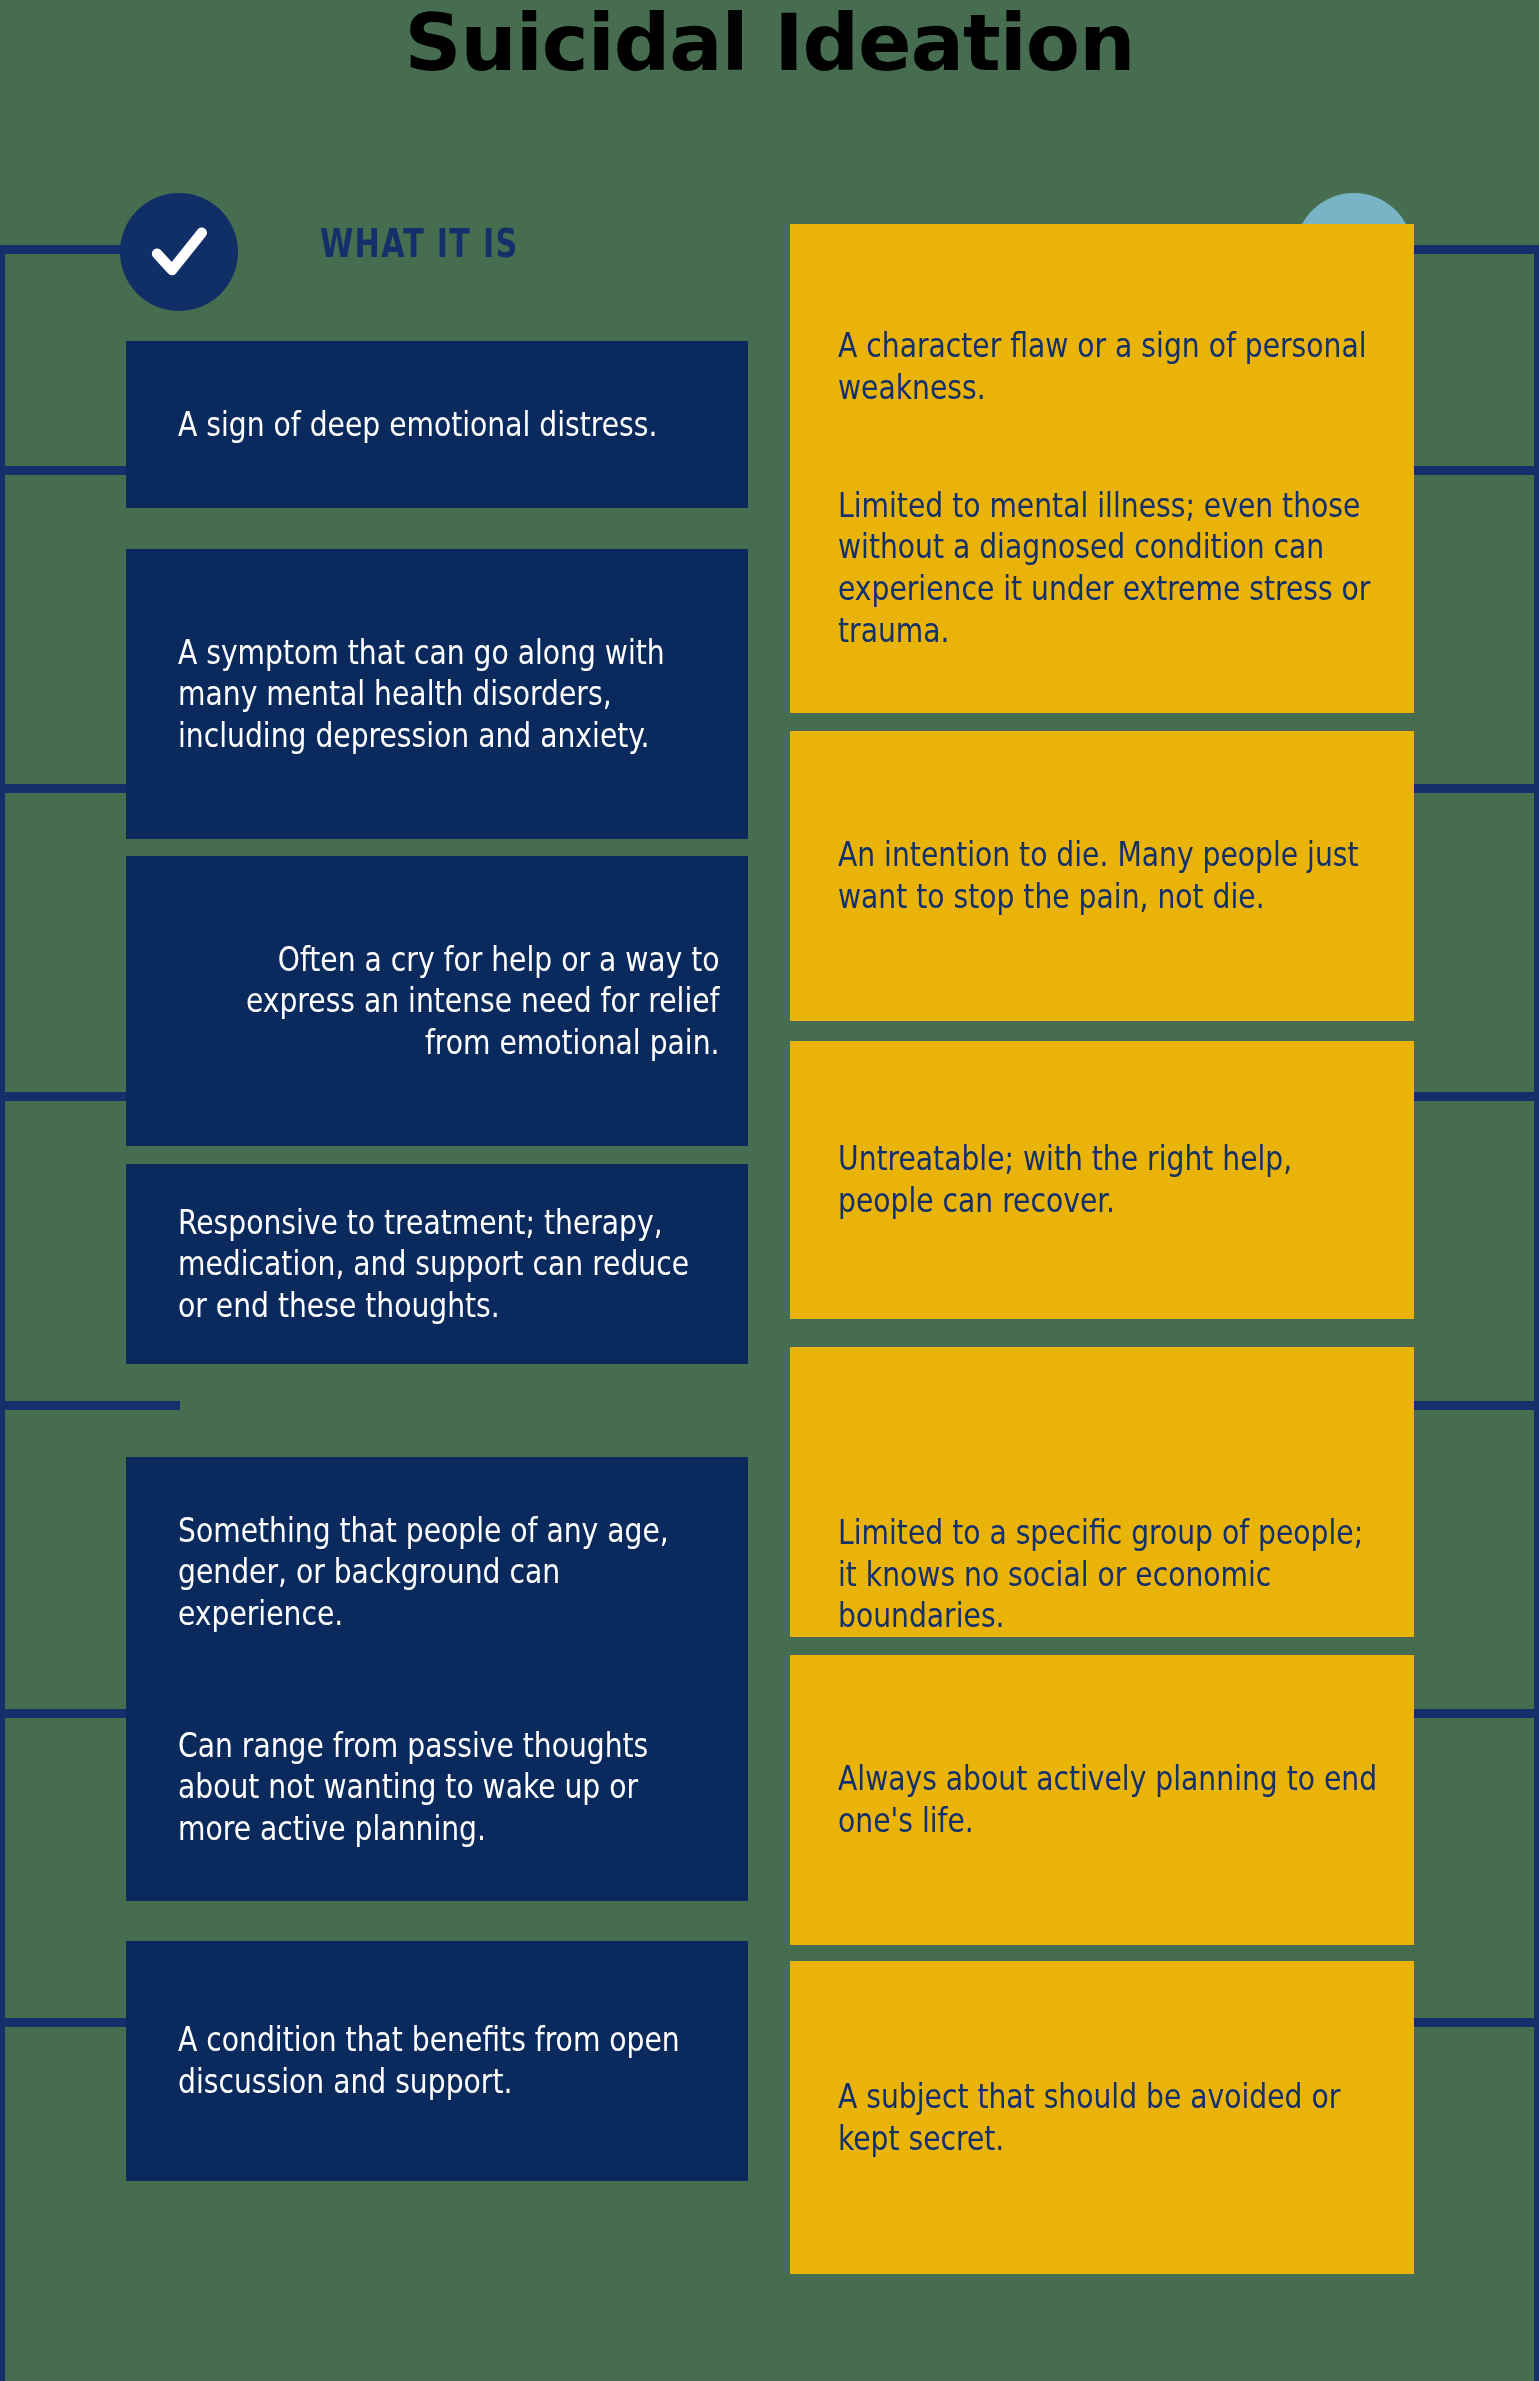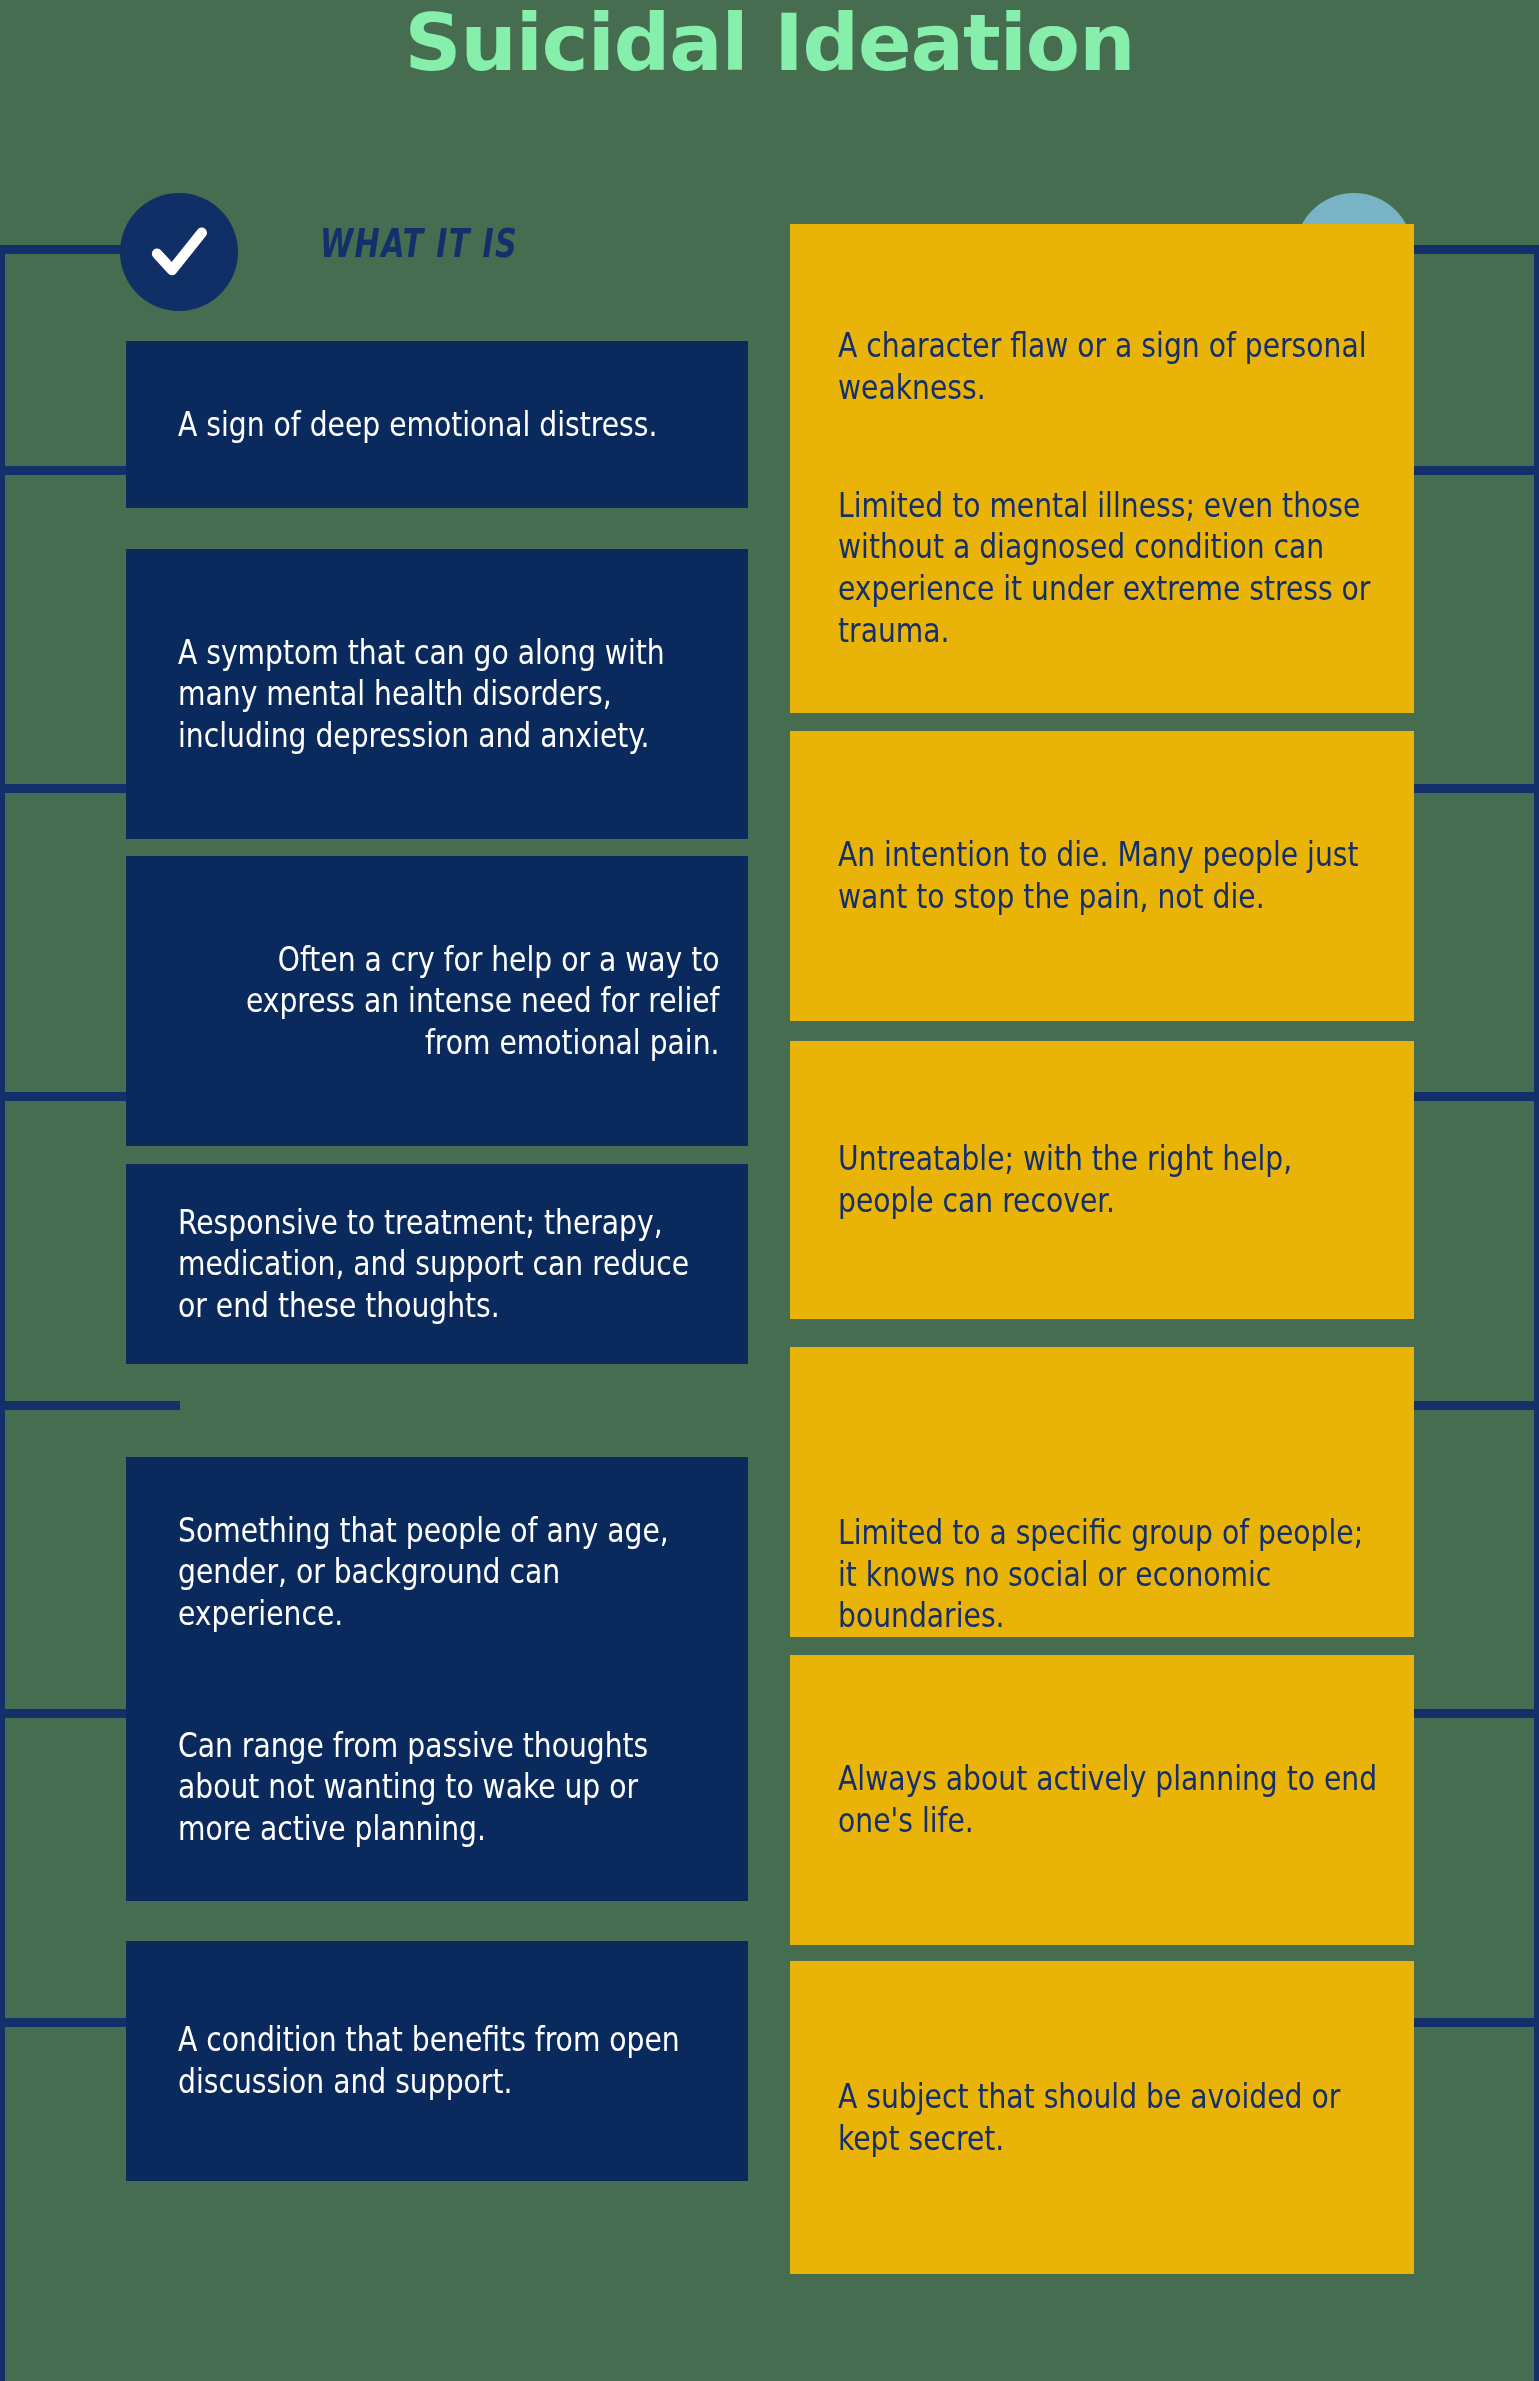--- a/index.html
+++ b/index.html
@@ -12,21 +12,21 @@
 
   body {
     background: #466d4f;
     font-family: "Liberation Sans", sans-serif;
     position: relative;
   }
 
   
   #page-title {
     text-align: center;
-    color: #86efac;
+    color: #000000;
     font-size: 79px;
     font-weight: bold;
     letter-spacing: -1px;
     line-height: 1;
     padding-top: 4px;
     height: 108px;
     font-family: "DejaVu Sans", sans-serif;
   }
 
   
@@ -58,21 +58,20 @@
   .nub.left  { left: 118px; }
   .nub.right { right: 118px; }
 
   
   #header-row {
     position: absolute;
     top: 193px;
     left: 0;
     width: 1539px;
     height: 120px;
-    font-style: italic;
   }
 
   .badge {
     position: absolute;
     top: 0;
     width: 118px;
     height: 118px;
     border-radius: 50%;
     display: flex;
     align-items: center;

